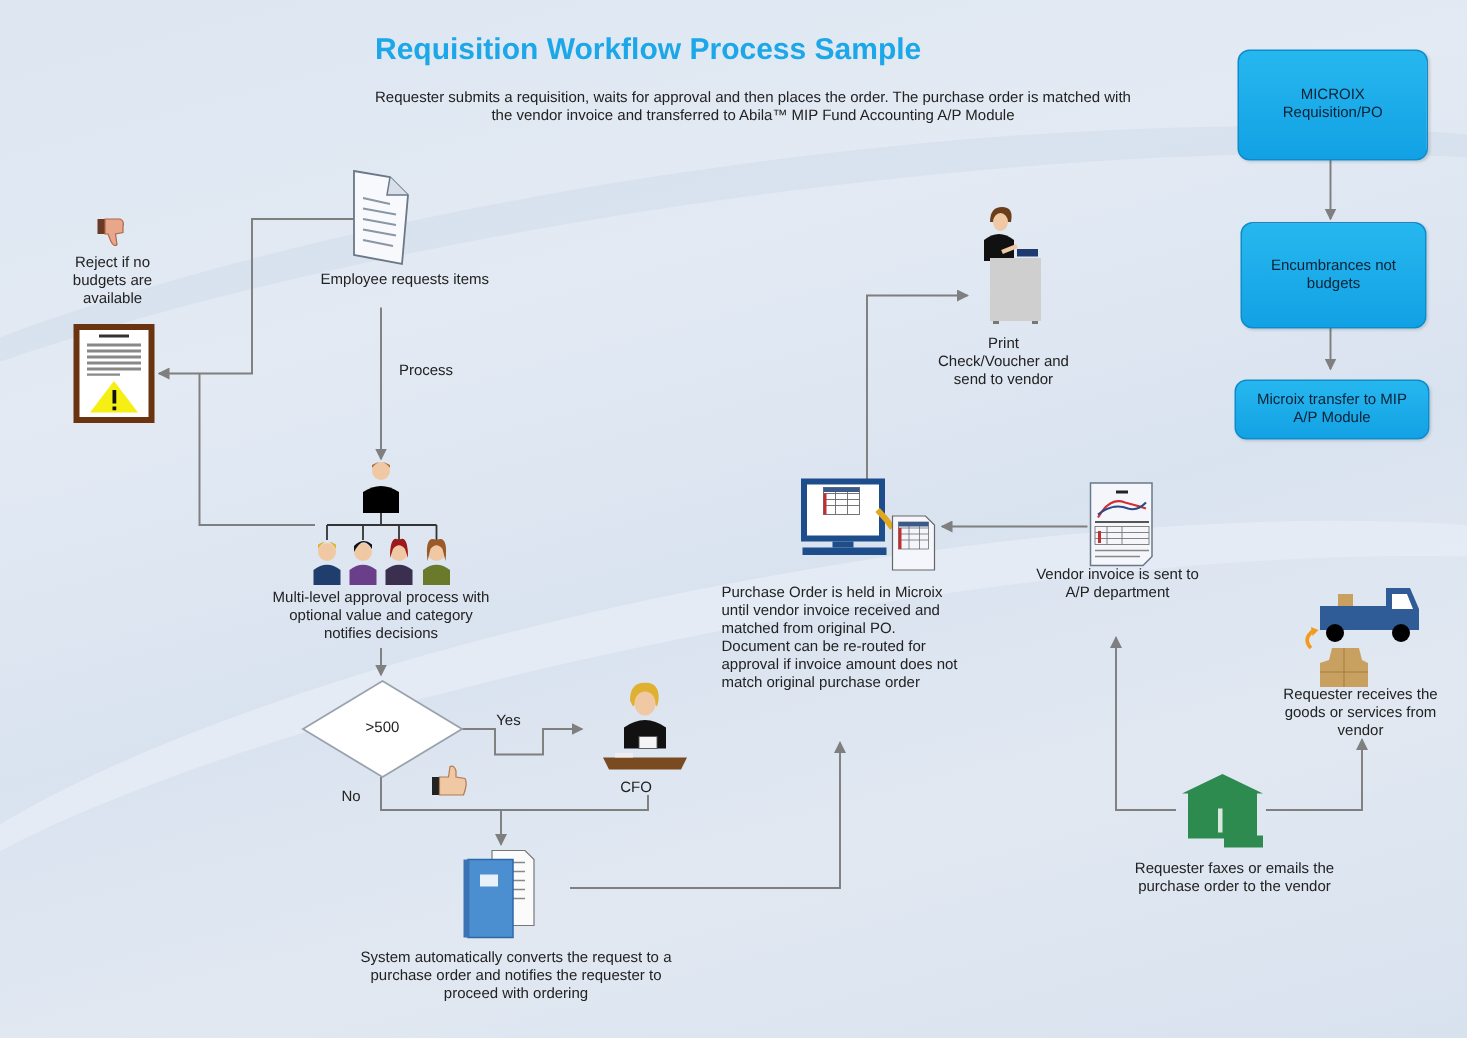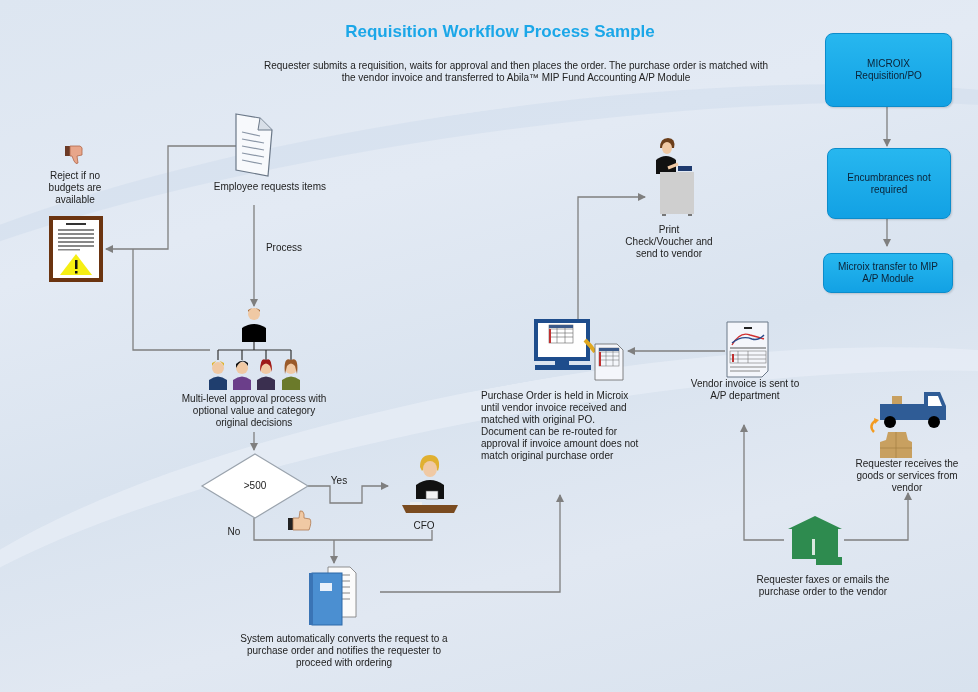--- a/index.html
+++ b/index.html
@@ -4,25 +4,25 @@
 <style>
   html, body { margin:0; padding:0; }
   body {
     width:978px; height:692px; position:relative; overflow:hidden;
     background: linear-gradient(165deg, #dde6f1 0%, #e3eaf4 30%, #d9e3ef 55%, #e1e8f2 75%, #d8e2ee 100%);
     font-family: "Liberation Sans", sans-serif;
     color:#222;
   }
   .swoosh { position:absolute; border-radius:50%; pointer-events:none; }
   .title {
-    position:absolute; left:250px; top:22px; width:500px; text-align:center;
-    font-size:17px; font-weight:bold; color:#1ba7e8;
+    position:absolute; left:250px; top:22px; width:500px; text-align:left;
+    font-size:20px; font-weight:bold; color:#1ba7e8;
   }
   .subtitle {
-    position:absolute; left:261px; top:60px; width:510px; text-align:center;
+    position:absolute; left:247px; top:60px; width:510px; text-align:center;
     font-size:10px; line-height:12px; color:#222;
   }
   .lbl { position:absolute; font-size:10px; line-height:12px; color:#222; text-align:center; }
   .lbl-left { text-align:left; }
   .bluebox {
     position:absolute; background:linear-gradient(#27b7ef, #12a1e4);
     border:1px solid #0c8ccb; border-radius:8px; color:#0b2236;
     font-size:10px; line-height:12px; text-align:center;
     display:flex; align-items:center; justify-content:center;
     box-shadow: 1px 1px 2px rgba(0,0,0,0.15);
@@ -73,21 +73,21 @@
   </g>
 </svg>
 
 <div class="title">Requisition Workflow Process Sample</div>
 <div class="subtitle">Requester submits a requisition, waits for approval and then places the order. The purchase order is matched with the vendor invoice and transferred to Abila™ MIP Fund Accounting A/P Module</div>
 
 <div class="bluebox" style="left:825px; top:33px; width:125px; height:72px;">
   <span style="width:80px;text-align:center;">MICROIX Requisition/PO</span>
 </div>
 <div class="bluebox" style="left:827px; top:148px; width:122px; height:69px;">
-  <span style="width:100px;">Encumbrances not required</span>
+  <span style="width:100px;">Encumbrances not budgets</span>
 </div>
 <div class="bluebox" style="left:823px; top:253px; width:128px; height:38px;">
   <span style="width:115px;">Microix transfer to MIP A/P Module</span>
 </div>
 
 <svg class="icon" style="left:234px; top:112px;" width="40" height="66" viewBox="0 0 40 66">
   <path d="M2,2 L26,6 L38,18 L34,64 L2,58 Z" fill="#f7f9fc" stroke="#6b7888" stroke-width="1.2"></path>
   <path d="M26,6 L24,18 L38,18" fill="#d8dfe8" stroke="#6b7888" stroke-width="1"></path>
   <g stroke="#8a96a6" stroke-width="1.2">
     <line x1="8" y1="20" x2="26" y2="24"></line>
@@ -142,21 +142,21 @@
       <path d="M31,62 Q37,50 43,60 L43,57 Q37,52 31,58Z" fill="#111"></path>
       <path d="M28,84 L28,74 Q37,67 46,74 L46,84 Z" fill="#6b3e8a"></path>
     <circle cx="61" cy="62" r="6" fill="#f0c9a4"></circle>
       <path d="M55,66 Q55,50 61,54 Q67,50 67,66 L65,60 Q61,55 57,60Z" fill="#9e1a1a"></path>
       <path d="M52,84 L52,74 Q61,67 70,74 L70,84 Z" fill="#3a2f4f"></path>
     <circle cx="86" cy="62" r="6" fill="#f0c9a4"></circle>
       <path d="M80,68 Q78,50 86,54 Q94,50 92,68 L90,60 Q86,55 82,60Z" fill="#9a5a2a"></path>
       <path d="M77,84 L77,74 Q86,67 95,74 L95,84 Z" fill="#6b7a2a"></path>
   </g>
 </svg>
-<div class="lbl" style="left:180px; top:393px; width:148px;">Multi-level approval process with optional value and category original decisions</div>
+<div class="lbl" style="left:180px; top:393px; width:148px;">Multi-level approval process with optional value and category notifies decisions</div>
 
 <svg class="icon" style="left:200px; top:453px;" width="110" height="66" viewBox="0 0 110 66">
   <path d="M55,1 L108,33 L55,65 L2,33 Z" fill="#ffffff" stroke="#9aa3ad" stroke-width="1.2"></path>
 </svg>
 <div class="lbl" style="left:230px; top:480px; width:50px;">&gt;500</div>
 <div class="lbl" style="left:324px; top:463px; width:30px;margin-top:12px;">Yes</div>
 <div class="lbl" style="left:222px; top:526px; width:24px;">No</div>
 
 <svg class="icon" style="left:402px; top:455px;" width="56" height="60" viewBox="0 0 56 60">
   <path d="M18,12 Q18,0 28,0 Q38,0 37,12 L36,16 Q28,6 20,16 Z" fill="#e0b030"></path>
@@ -210,21 +210,21 @@
     <rect x="66" y="30" width="20" height="18"></rect>
       <line x1="66" y1="34" x2="86" y2="34"></line>
       <line x1="66" y1="38" x2="86" y2="38"></line>
       <line x1="66" y1="42" x2="86" y2="42"></line>
       <line x1="73" y1="30" x2="73" y2="48"></line>
       <line x1="80" y1="30" x2="80" y2="48"></line>
   </g>
   <rect x="66" y="30" width="20" height="3" fill="#3b5a8a"></rect>
   <rect x="66" y="34" width="2" height="14" fill="#c03030"></rect>
 </svg>
-<div class="lbl lbl-left" style="left:481px; top:390px; width:162px;">Purchase Order is held in Microix until vendor invoice received and matched with original PO. Document can be re-routed for approval if invoice amount does not match original purchase order</div>
+<div class="lbl lbl-left" style="left:481px; top:390px; width:162px;">Purchase Order is held in Microix until vendor invoice received and matched from original PO. Document can be re-routed for approval if invoice amount does not match original purchase order</div>
 
 <svg class="icon" style="left:654px; top:138px;" width="44" height="80" viewBox="0 0 44 80">
   <path d="M6,10 Q6,0 14,0 Q22,0 20,10 Z" fill="#6b3e1a"></path>
   <ellipse cx="13" cy="10" rx="5" ry="6" fill="#f0c9a4"></ellipse>
   <path d="M2,36 L2,22 Q12,14 22,22 L22,36 Z" fill="#111"></path>
   <path d="M14,30 L24,26" stroke="#f0c9a4" stroke-width="3"></path>
   <rect x="24" y="28" width="14" height="5" fill="#1e3a6e"></rect>
   <rect x="6" y="34" width="34" height="42" fill="#cfcfcf"></rect>
   <rect x="8" y="76" width="4" height="2" fill="#777"></rect>
     <rect x="34" y="76" width="4" height="2" fill="#777"></rect>

